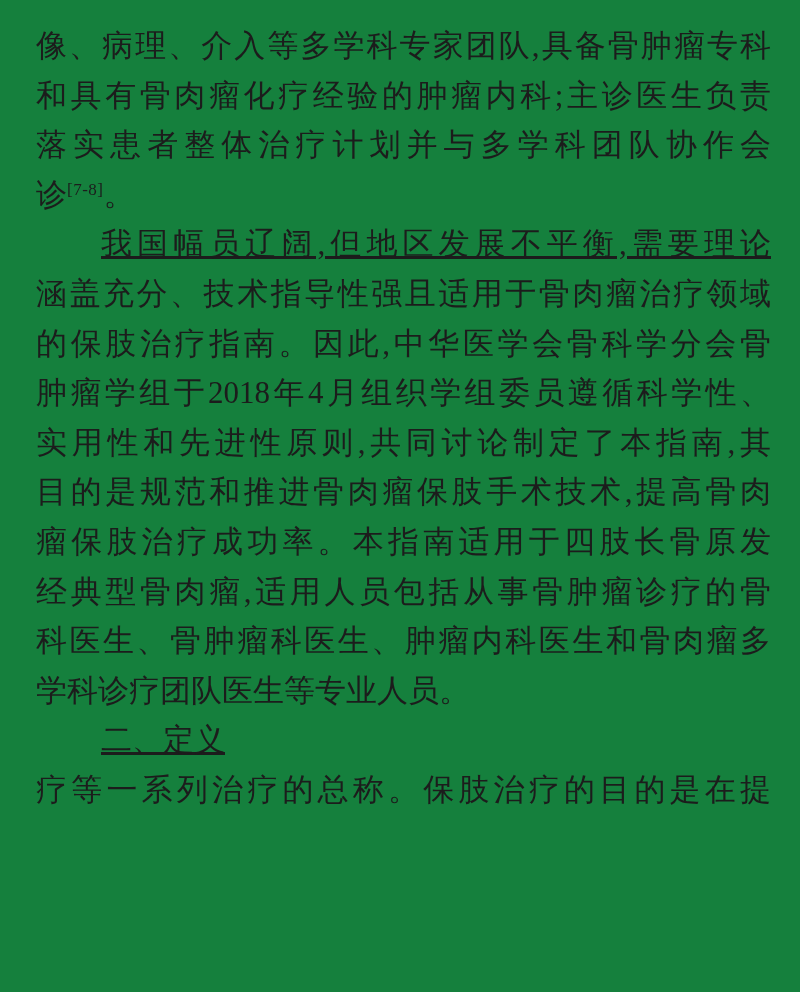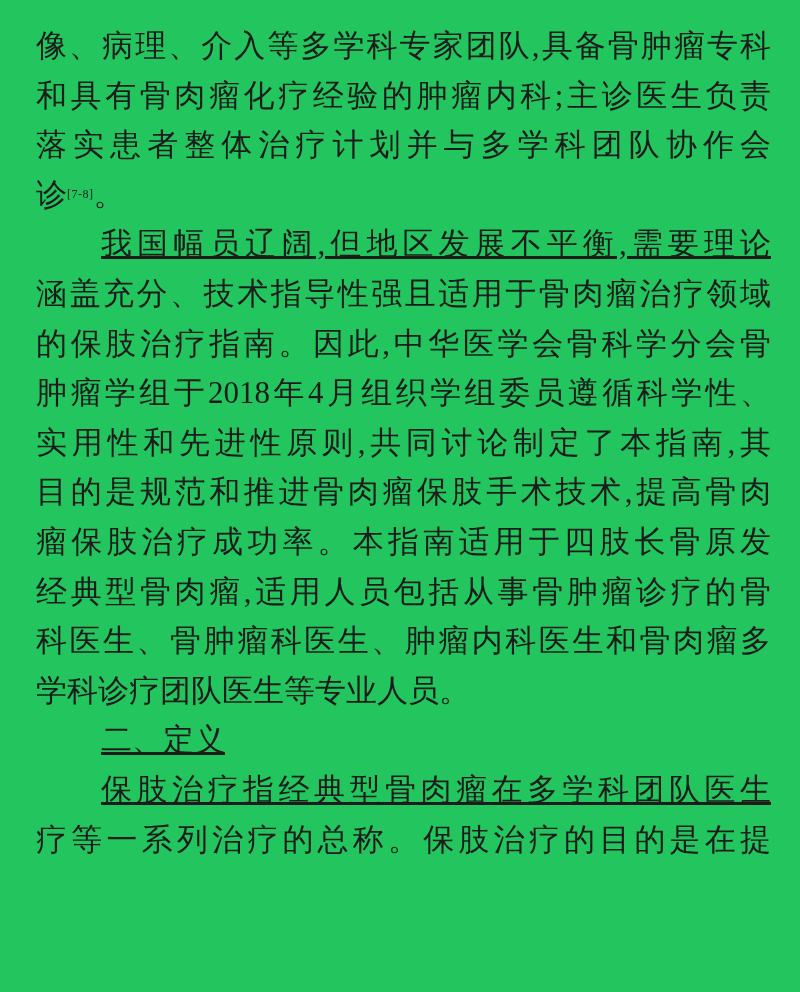--- a/index.html
+++ b/index.html
@@ -5,21 +5,21 @@
   html, body {
     margin: 0;
     padding: 0;
     background: #ffffff;
   }
   .page {
     position: relative;
     width: 800px;
     height: 992px;
     box-sizing: border-box;
-    background: #22c55e;
+    background: #15803d;
     color: #1c1c1c;
     padding: 21px 29px 0 36px;
     font-family: "Liberation Serif", "DejaVu Serif", serif;
     font-size: 31px;
     line-height: 49.6px;
     overflow: hidden;
   }
   .line {
     height: 49.6px;
     text-align: justify;
@@ -31,21 +31,21 @@
     text-align-last: justify;
     white-space: normal;
     overflow: hidden;
   }
   
   .ind {
     text-indent: 65px;
     text-decoration: underline;
   }
   sup.cite {
-    font-size: 12px;
+    font-size: 17px;
     line-height: 0;
     vertical-align: 0.55em;
     letter-spacing: 0.5px;
     margin-top: 11px;
   }
   p, section { margin: 0; padding: 0; }
 </style>
 </head>
 <body>
 
@@ -68,17 +68,16 @@
     <div class="line j">瘤保肢治疗成功率。本指南适用于四肢长骨原发</div>
     <div class="line j">经典型骨肉瘤,适用人员包括从事骨肿瘤诊疗的骨</div>
     <div class="line j">科医生、骨肿瘤科医生、肿瘤内科医生和骨肉瘤多</div>
     <div class="line">学科诊疗团队医生等专业人员。</div>
   </section>
 
   <div class="line ind">二、定义</div>
 
 
   <section>
-    <div class="line j ind">保肢治疗指经典型骨肉瘤在多学科团队医生</div>
     <div class="line j">疗等一系列治疗的总称。保肢治疗的目的是在提</div>
   </section>
 
 </main>
 
 </body></html>

